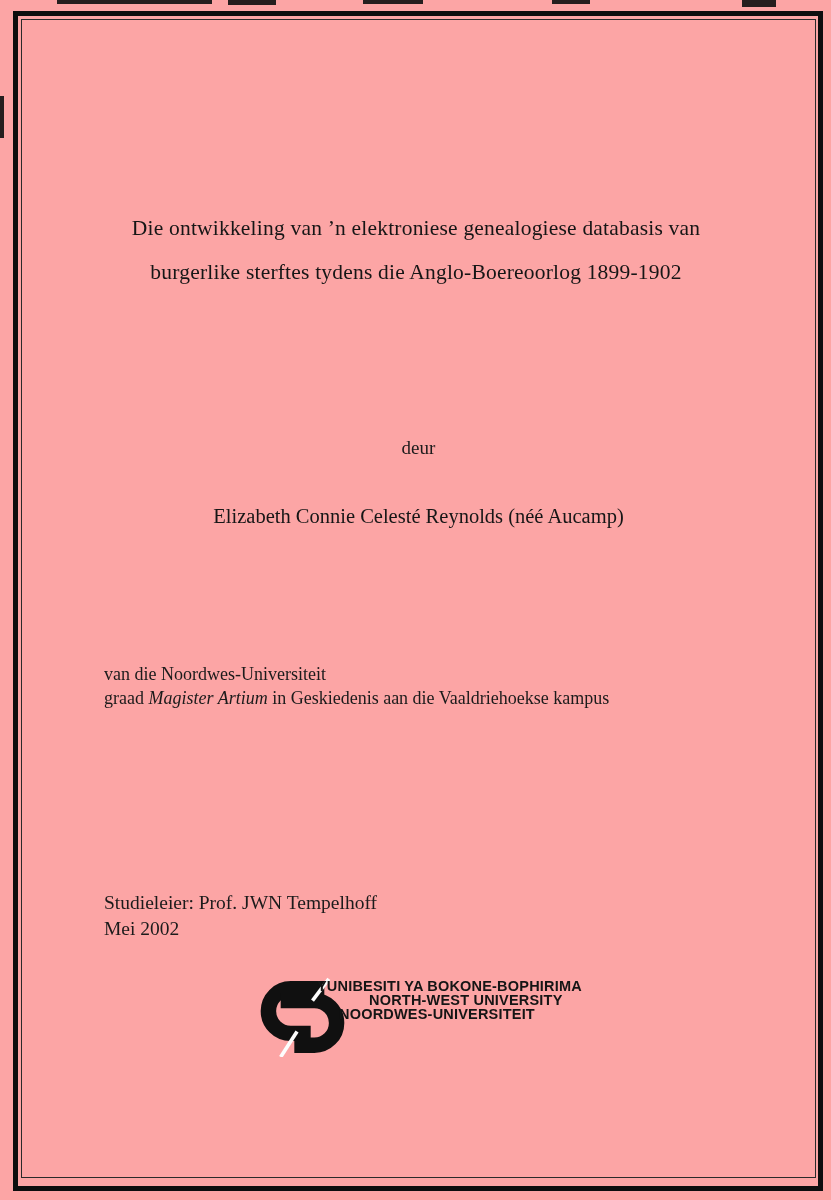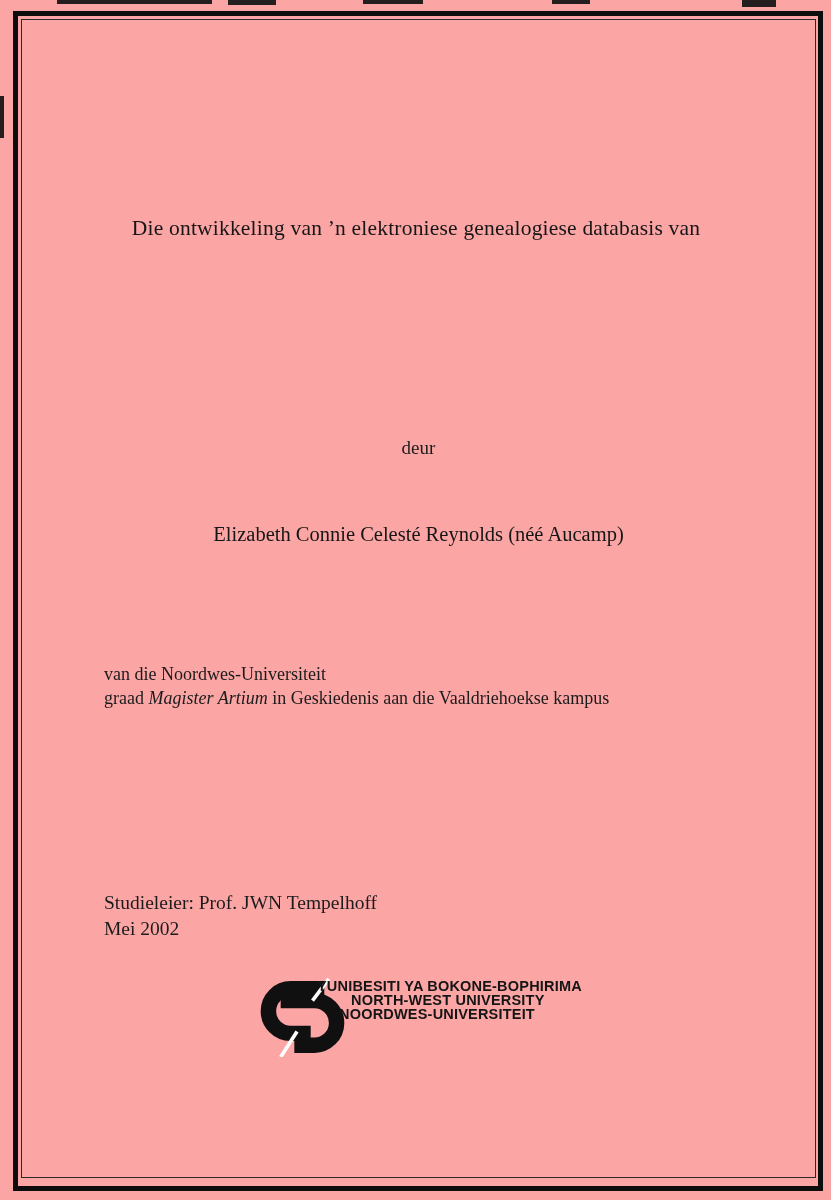--- a/index.html
+++ b/index.html
@@ -50,21 +50,21 @@
   }
 
   .byline {
     position: absolute; left: 21px; top: 437px; width: 795px;
     text-align: center;
     font-size: 19px;
     line-height: 22px;
   }
 
   .author {
-    position: absolute; left: 21px; top: 521px; width: 795px;
+    position: absolute; left: 21px; top: 503px; width: 795px;
     text-align: center;
     font-size: 20.5px;
     line-height: 26px;
     color: #161616;
   }
 
   .submission {
     position: absolute; left: 104px; top: 662px; width: 628px;
     font-size: 18px;
     line-height: 24.2px;
@@ -85,40 +85,41 @@
   .logo-text {
     position: absolute; left: 61px; top: 8px;
     font-family: "Liberation Sans", "DejaVu Sans", sans-serif;
     font-weight: 600;
     font-size: 14.5px;
     line-height: 14.2px;
     letter-spacing: 0.2px;
     color: #151515;
     white-space: nowrap;
   }
-  .logo-text .lt2 { margin-left: 34px; }
+  .logo-text .lt2 { margin-left: 52px; }
   .logo-text .lt3 { margin-left: 22px; }
 </style>
 </head>
 <body>
 
 <div class="page">
 
   <div class="artifact art1"></div>
   <div class="artifact art2"></div>
   <div class="artifact art3"></div>
   <div class="artifact art4"></div>
   <div class="artifact art5"></div>
   <div class="artifact art6"></div>
 
   <div class="frame-outer"></div>
   <div class="frame-inner"></div>
 
   <div class="thesis-title">
     <div>Die ontwikkeling van ’n elektroniese genealogiese databasis van</div>
+    <div>burgerlike sterftes tydens die Anglo-Boereoorlog 1899-1902</div>
   </div>
 
   <div class="byline">deur</div>
 
   <div class="author">Elizabeth Connie Celesté Reynolds (néé Aucamp)</div>
 
   <div class="submission">
     <div>van die Noordwes-Universiteit</div>
     <div><span>graad </span><em>Magister Artium</em><span> in Geskiedenis aan die Vaaldriehoekse kampus</span></div>
   </div>

